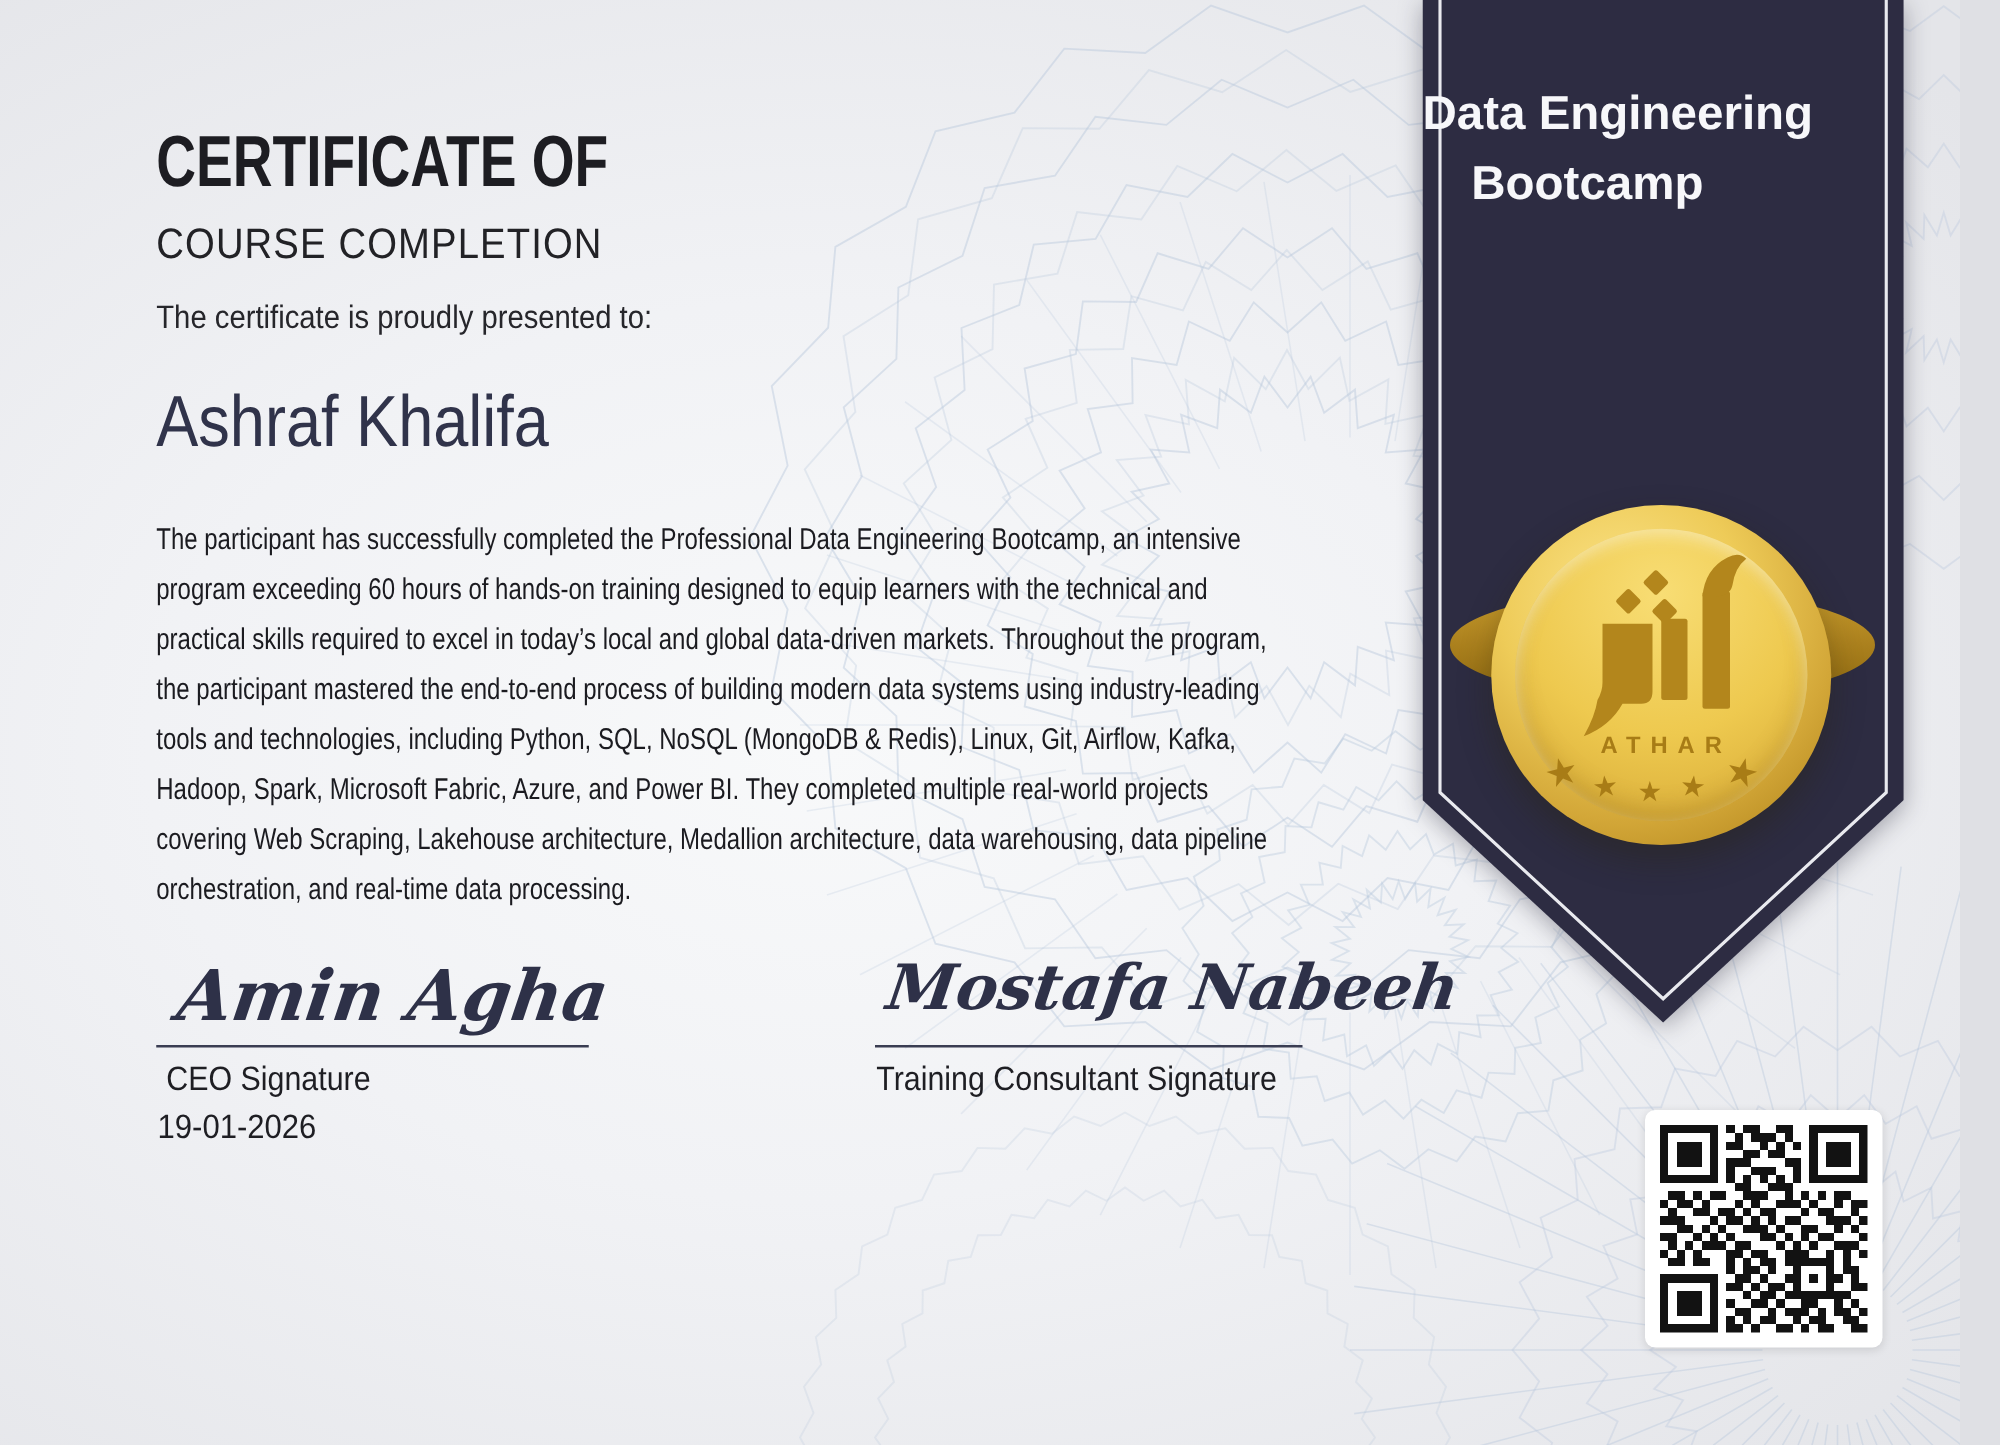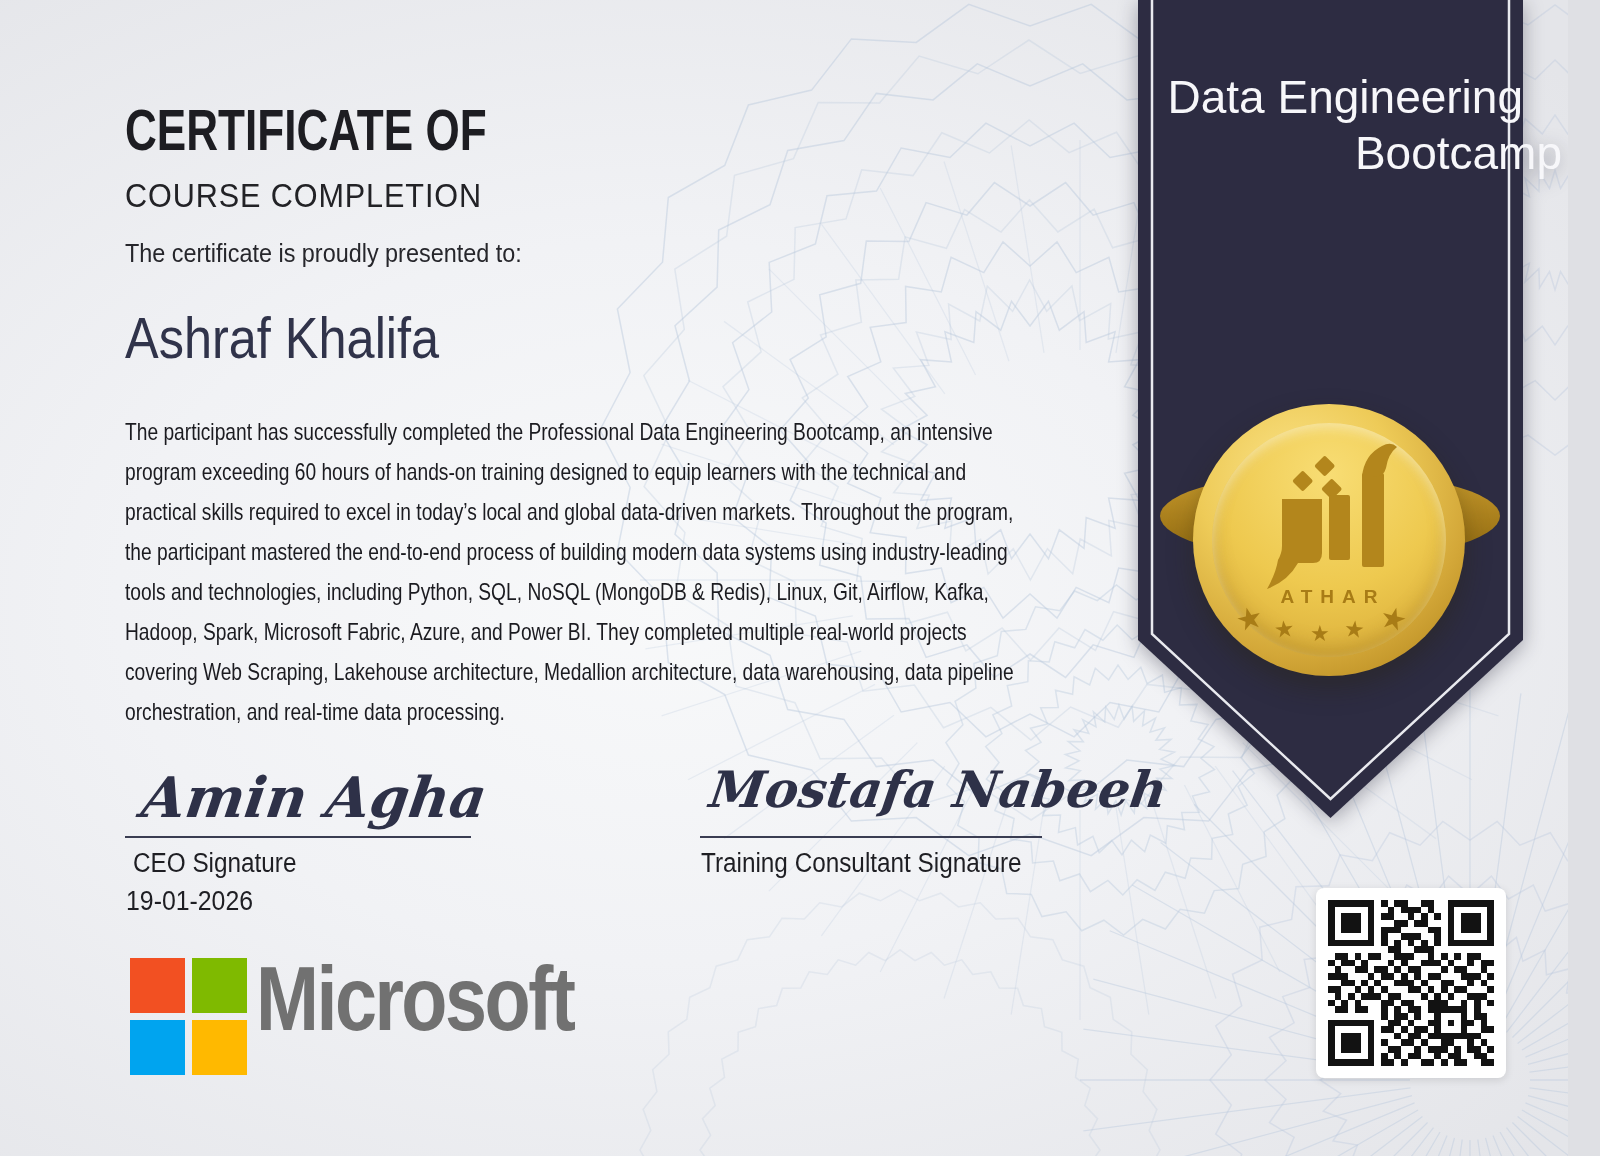--- a/index.html
+++ b/index.html
@@ -45,22 +45,22 @@
   .ms-sq.g{left:62px;top:0;}
   .ms-sq.b{left:0;top:62px;}
   .ms-sq.y{left:62px;top:62px;}
   .ms-word{position:absolute;left:126px;top:8px;font-size:90px;font-weight:bold;color:#717171;
     letter-spacing:-3px;transform:scaleX(.84);transform-origin:left top;white-space:nowrap;}
 
   
   .ribbon{position:absolute;left:1138px;top:0;width:385px;height:830px;z-index:3;
     filter:drop-shadow(0 4px 10px rgba(20,20,40,.35));}
   .ribbon svg{position:absolute;left:0;top:0;}
-  .ribbon-line{position:absolute;width:100%;text-align:right;color:#f7f7fa;font-size:46px;
-    font-weight:400;z-index:4;}
+  .ribbon-line{position:absolute;width:100%;text-align:left;color:#f7f7fa;font-size:38px;
+    font-weight:700;z-index:4;}
   .ribbon-line.l1{top:70px;}
   .ribbon-line.l2{top:126px;padding-left:39px;}
 
   
   .medal{position:absolute;left:1160px;top:396px;width:340px;height:320px;z-index:5;}
   .medal-wings{position:absolute;left:0;top:76px;width:340px;height:88px;border-radius:50%;
     background:linear-gradient(180deg,#c79b2d 0%,#a87e1c 55%,#8f6a12 100%);}
   .medal-outer{position:absolute;left:33px;top:8px;width:272px;height:272px;border-radius:50%;
     background:radial-gradient(circle at 38% 28%, #fbe48a 0%, #eecb58 38%, #d3a738 68%, #aa7d15 100%);
     box-shadow:0 12px 26px rgba(40,35,10,.35);}
@@ -210,29 +210,20 @@
 
   <div class="sig-name sig1-name">Amin Agha</div>
   <div class="sig-line sig1-line"></div>
   <div class="sig-role sig1-role">CEO Signature</div>
   <div class="sig-date">19-01-2026</div>
 
   <div class="sig-name sig2-name">Mostafa Nabeeh</div>
   <div class="sig-line sig2-line"></div>
   <div class="sig-role sig2-role">Training Consultant Signature</div>
 
-  <div class="ms-logo">
-    <div class="ms-squares">
-      <div class="ms-sq r" style="background:#f25022"></div>
-      <div class="ms-sq g" style="background:#7fba00"></div>
-      <div class="ms-sq b" style="background:#00a4ef"></div>
-      <div class="ms-sq y" style="background:#ffb900"></div>
-    </div>
-    <div class="ms-word">Microsoft</div>
-  </div>
 
   <div class="ribbon">
     <svg width="385" height="830" viewBox="0 0 385 830" xmlns="http://www.w3.org/2000/svg">
       <polygon points="0,0 385,0 385,640 192.5,818 0,640" fill="#2d2c42"></polygon>
       <polyline points="14,0 14,634 192.5,799 371,634 371,0" fill="none" stroke="#e9eaef" stroke-width="2.5"></polyline>
     </svg>
     <div class="ribbon-line l1">Data Engineering</div>
     <div class="ribbon-line l2">Bootcamp</div>
   </div>
 

